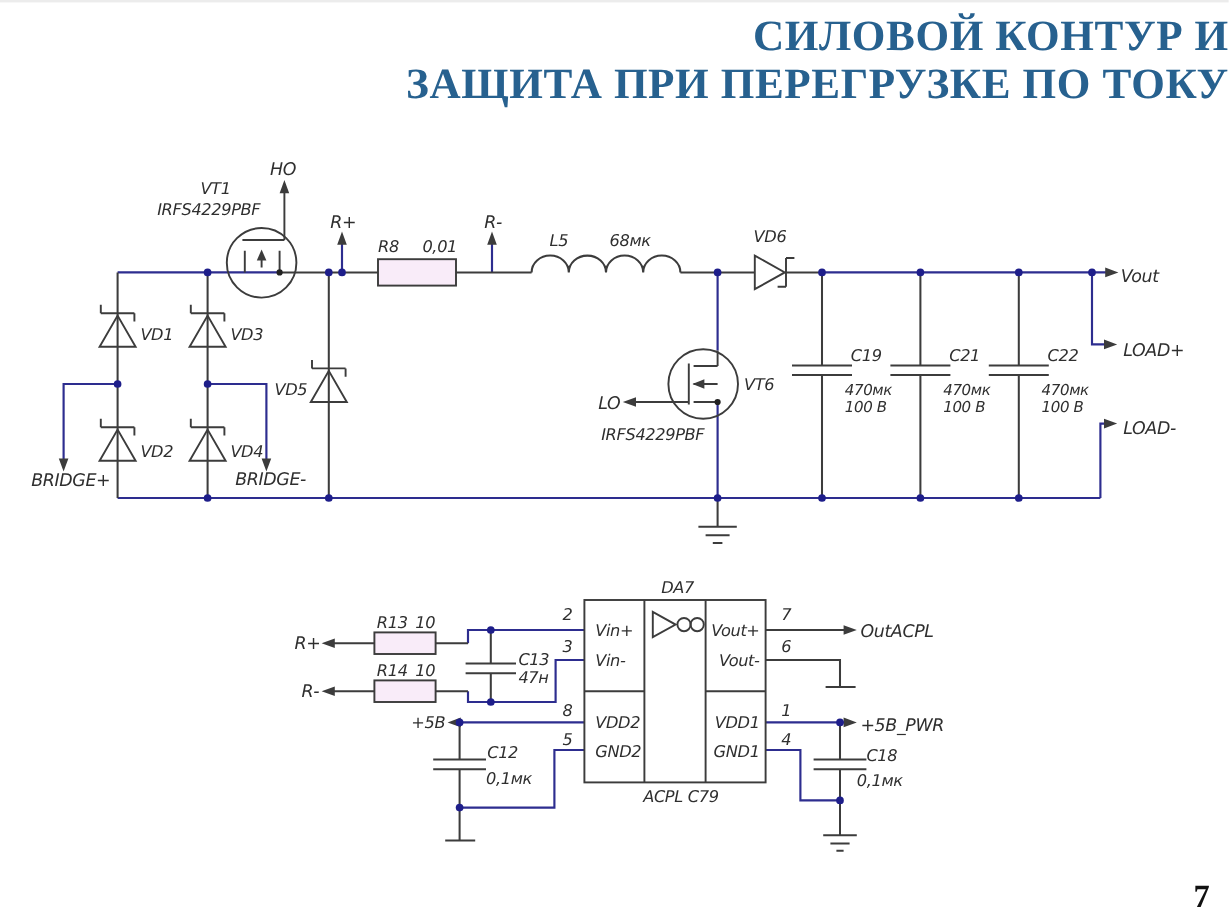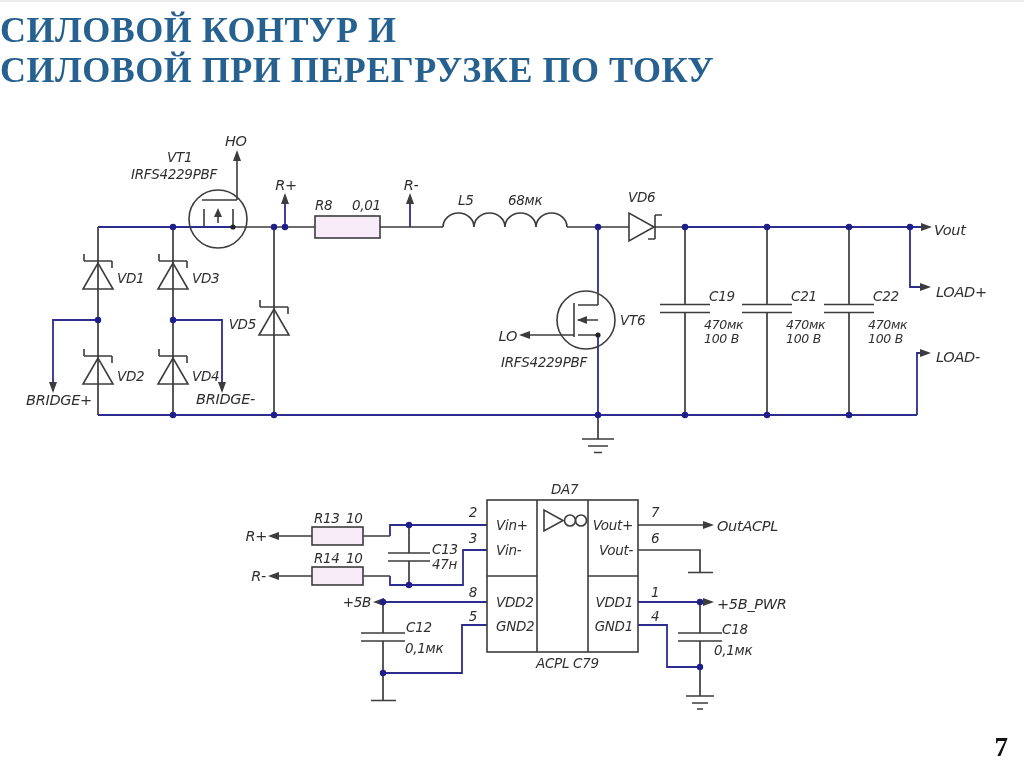--- a/index.html
+++ b/index.html
@@ -1,36 +1,36 @@
 <!DOCTYPE html>
 <html><head>
 <meta charset="utf-8">
 <style>
   html,body{margin:0;padding:0;background:#ffffff;}
   .slide{position:relative;width:1024px;height:767px;background:#ffffff;overflow:hidden;
          font-family:"DejaVu Sans",sans-serif;border-top:2px solid #ececec;}
-  .title{position:absolute;top:8px;left:0;width:100%;text-align:left;
+  .title{position:absolute;top:8px;left:0;width:100%;text-align:right;
          font-family:"Liberation Serif",serif;font-weight:bold;font-size:36px;line-height:40px;
          color:#27618f;letter-spacing:0.5px;}
   .page-number{position:absolute;right:16px;bottom:6px;font-family:"Liberation Serif",serif;
          font-weight:bold;font-size:27px;color:#111111;}
   svg{position:absolute;left:0;top:0;}
   text{font-family:"DejaVu Sans",sans-serif;font-style:italic;fill:#2f2f2f;letter-spacing:-0.3px;}
   .t{font-size:13.5px;}
   .tv{font-size:12.5px;}
   .tb{font-size:14.5px;}
 </style>
 </head>
 <body>
 
 <div class="slide">
 
   <div class="title">
     <div>СИЛОВОЙ КОНТУР И</div>
-    <div>СИЛОВОЙ ПРИ ПЕРЕГРУЗКЕ ПО ТОКУ</div>
+    <div>ЗАЩИТА ПРИ ПЕРЕГРУЗКЕ ПО ТОКУ</div>
   </div>
 
   <svg width="1024" height="767" viewBox="0 0 1024 767">
 
     <path fill="none" stroke="#2d2d8f" stroke-width="1.8" d="
       M98,225 H233  M685,225 H926
       M98,318 H53 V385  M173,318 H222 V385
       M285,196 V225  M410,196 V225
       M910,225 V285 H925  M917,413 V351 H925
       M98,413 H917

